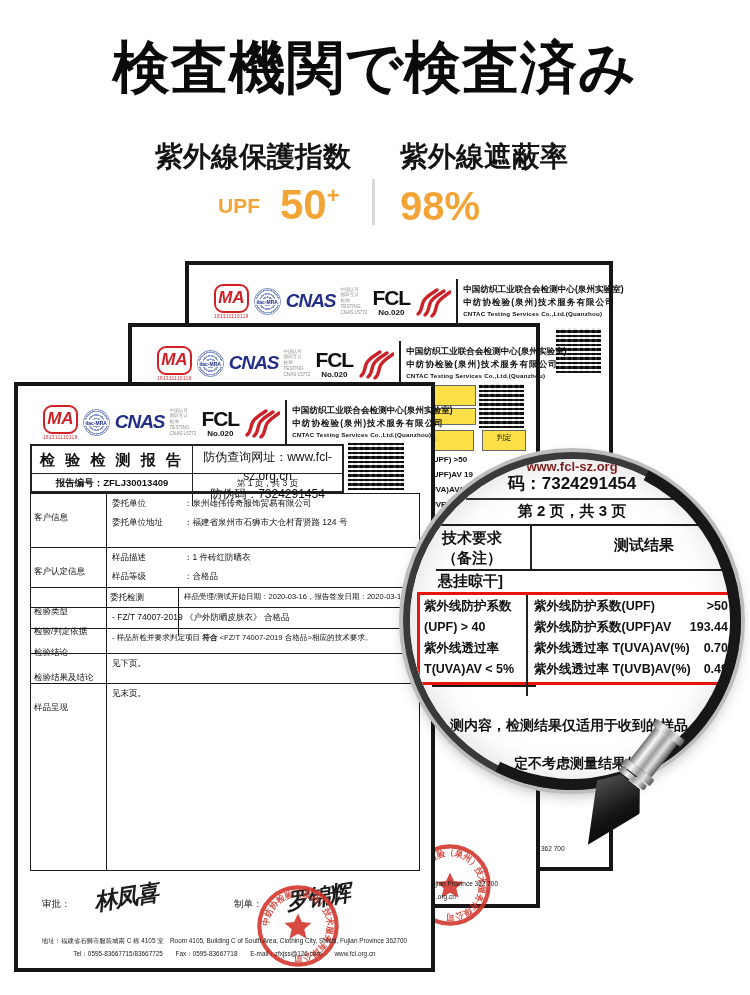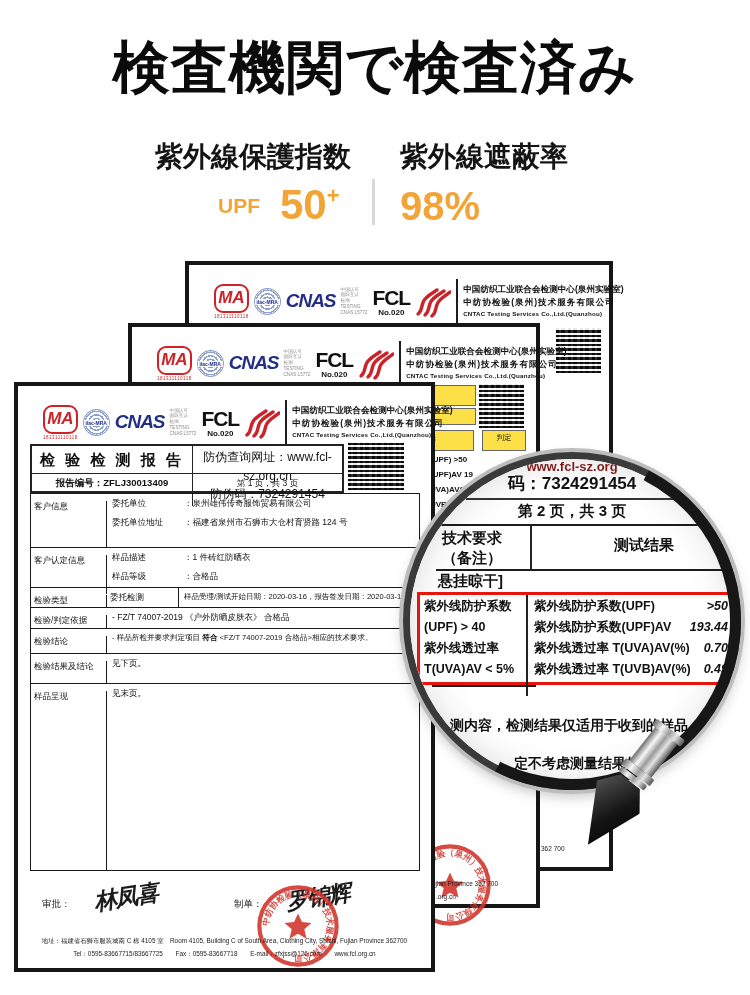--- a/index.html
+++ b/index.html
@@ -61,21 +61,21 @@
   .rpt-cell { border-left:1.5px solid #222; }
   .rpt-title { font-size:15px; font-weight:900; letter-spacing:3px; text-align:center; line-height:27px; }
   .rpt-anti { font-size:12px; text-align:center; line-height:1.55; padding:2px 0; }
   .rpt-no { font-size:9.5px; font-weight:800; text-align:center; line-height:18px; }
   .rpt-page { font-size:8.5px; text-align:center; line-height:18px; }
 
   
   .main-table { position:absolute; left:12px; top:107px; width:390px; border:1.5px solid #1a1a1a; font-size:8.5px; }
   .tr { display:grid; grid-template-columns:76px 1fr; }
   .tr + .tr { border-top:1.2px solid #1a1a1a; }
-  .tr .lbl { border-right:1.2px solid #1a1a1a; padding:0 3px;margin-top:7px; }
+  .tr .lbl { border-right:1.2px solid #1a1a1a; padding:18px 3px; }
   .tr .cnt { padding:4px 5px; }
   .kv { display:grid; grid-template-columns:72px 1fr; margin-bottom:7px; }
   .tr3 { grid-template-columns:76px 72px 1fr; }
   .tr3 .sub { border-right:1.2px solid #1a1a1a; padding:4px 3px; }
   .nowrap { white-space:nowrap; overflow:hidden; }
   .row-client { height:53px; } .row-ident { height:40px; } .row-type { height:20px; }
   .row-basis { height:21px; } .row-concl { height:25px; } .row-result { height:30px; }
   .row-sample { height:187px; }
 
   .sig-label { position:absolute; font-size:9.5px; color:#222; }
@@ -111,21 +111,21 @@
   .mg-reshd { top:77px; left:150px; width:168px; text-align:center; font-size:15px; font-weight:700; }
   .mg-hr3 { top:110px; left:26px; width:292px; border-top:2.5px solid #1c1c1c; }
   .mg-section { top:113px; left:28px; font-size:15px; font-weight:900; }
   .mg-redbox { top:133px; left:7px; width:320px; height:93px; border:3px solid #e8150d;
                display:grid; grid-template-columns:106px 2px 1fr; background:#fff; }
   .mg-redbox .dv { background:#222; }
   .rb-left { padding:1px 2px 0 4px; font-size:12.5px; font-weight:700; line-height:21px; white-space:nowrap; }
   .rb-right { padding:1px 6px 16px 6px; }
   .rb-row { display:flex; justify-content:space-between; font-size:12.5px; font-weight:700;
             line-height:21px; white-space:nowrap; }
-  .rb-row .v { margin-left:6px;font-style:italic; }
+  .rb-row .v { margin-left:6px; }
   .mg-shortline { top:226px; left:22px; width:104px; border-top:2.5px solid #1c1c1c; }
   .mg-note1 { top:258px; left:40px; font-size:14px; font-weight:700; }
   .mg-note2 { top:296px; left:104px; font-size:14px; font-weight:700; }
 
   
   .handle { position:absolute; left:648px; top:724px; z-index:7; transform:rotate(38deg); transform-origin:16px 0; }
   .chrome { background:linear-gradient(90deg,#6e6e6e 0%,#f7f7f7 28%,#9b9b9b 52%,#e3e3e3 72%,#565656 100%); }
   .h-ridge1 { width:36px; height:8px; border-radius:2px; margin-left:7px; }
   .h-barrel { width:28px; height:42px; margin-left:11px; }
   .h-ridge2 { width:36px; height:8px; border-radius:2px; margin-left:7px; }

